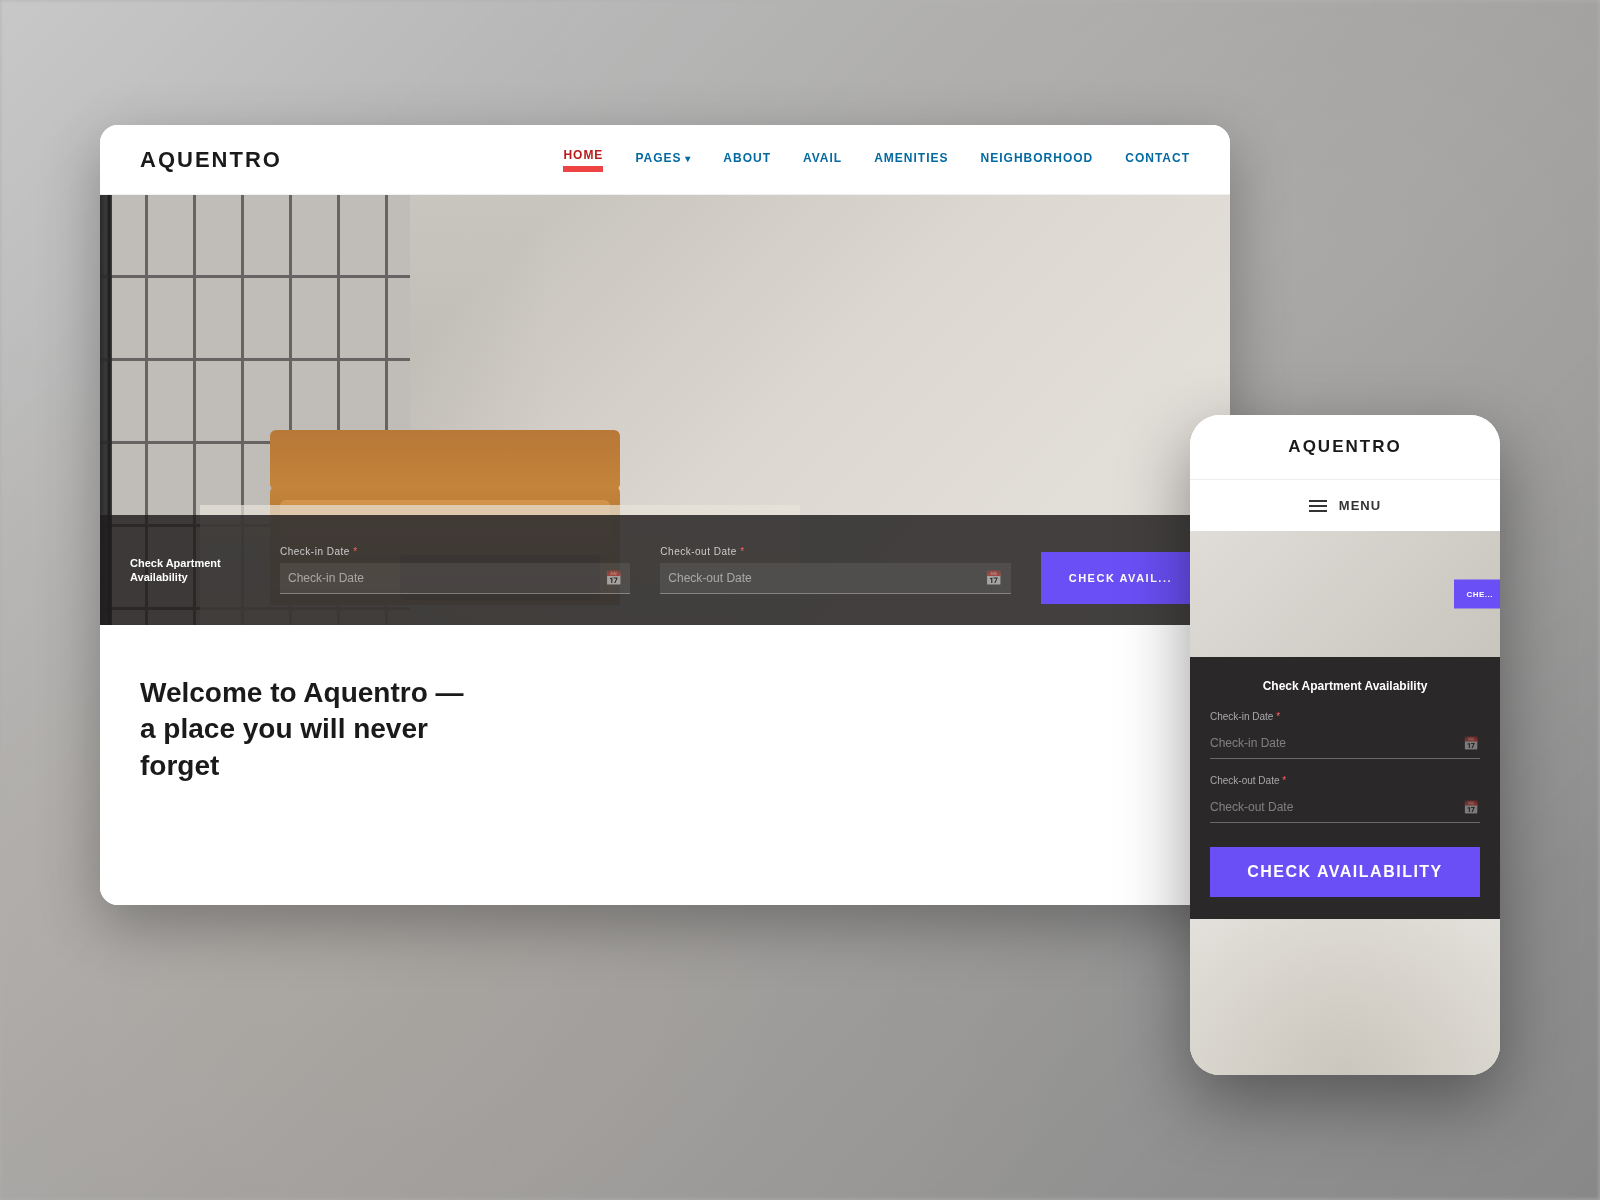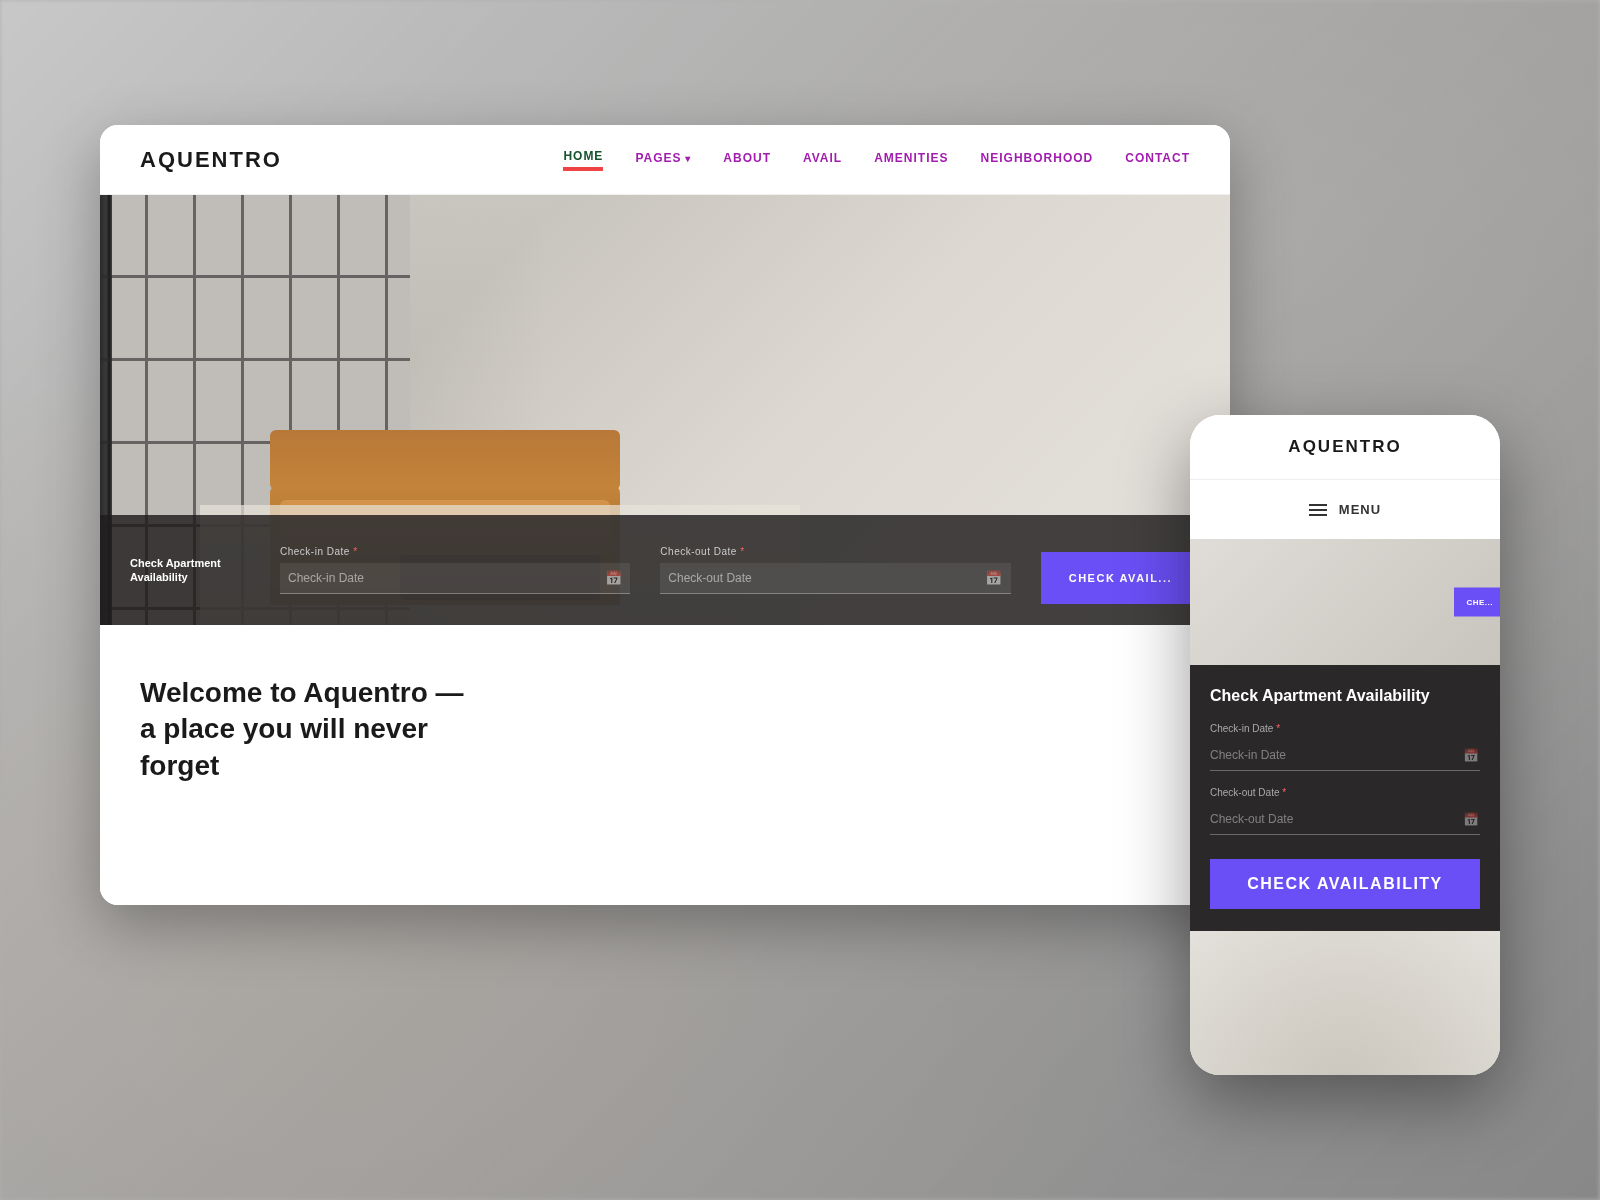--- a/index.html
+++ b/index.html
@@ -79,29 +79,29 @@
     .nav-links {
       display: flex;
       gap: 32px;
       align-items: center;
     }
 
     .nav-link {
       font-size: 12px;
       font-weight: 600;
       letter-spacing: 1px;
-      color: #a21caf;
+      color: #0369a1;
       text-decoration: none;
       cursor: pointer;
       padding-bottom: 4px;
     }
 
     .nav-link.active {
-      color: #14532d;
-      border-bottom: 4px solid #ef4444;
+      color: #b91c1c;
+      border-bottom: 6px solid #ef4444;
     }
 
     .nav-link.with-arrow::after {
       content: ' ▾';
       font-size: 10px;
     }
 
     
     .desktop-hero {
       position: relative;
@@ -322,21 +322,21 @@
     }
 
     .mobile-logo {
       font-size: 17px;
       font-weight: 700;
       letter-spacing: 2px;
       color: #1a1a1a;
     }
 
     .mobile-menu-bar {
-      height: 60px;
+      height: 52px;
       background: white;
       border-top: 1px solid #eee;
       display: flex;
       align-items: center;
       justify-content: center;
       gap: 12px;
     }
 
     .hamburger-icon {
       display: flex;
@@ -381,22 +381,23 @@
     }
 
     
     .mobile-avail {
       background: #2a2828;
       padding: 22px 20px;
     }
 
     .mobile-avail-title {
       color: white;
-      font-size: 16px;
-      font-weight: 700;
+      font-size: 12px;
+      font-weight: 700;
+      text-align: center;
       margin-bottom: 18px;
     }
 
     .mobile-field {
       margin-bottom: 16px;
     }
 
     .mobile-field-label {
       color: #aaa;
       font-size: 10px;

